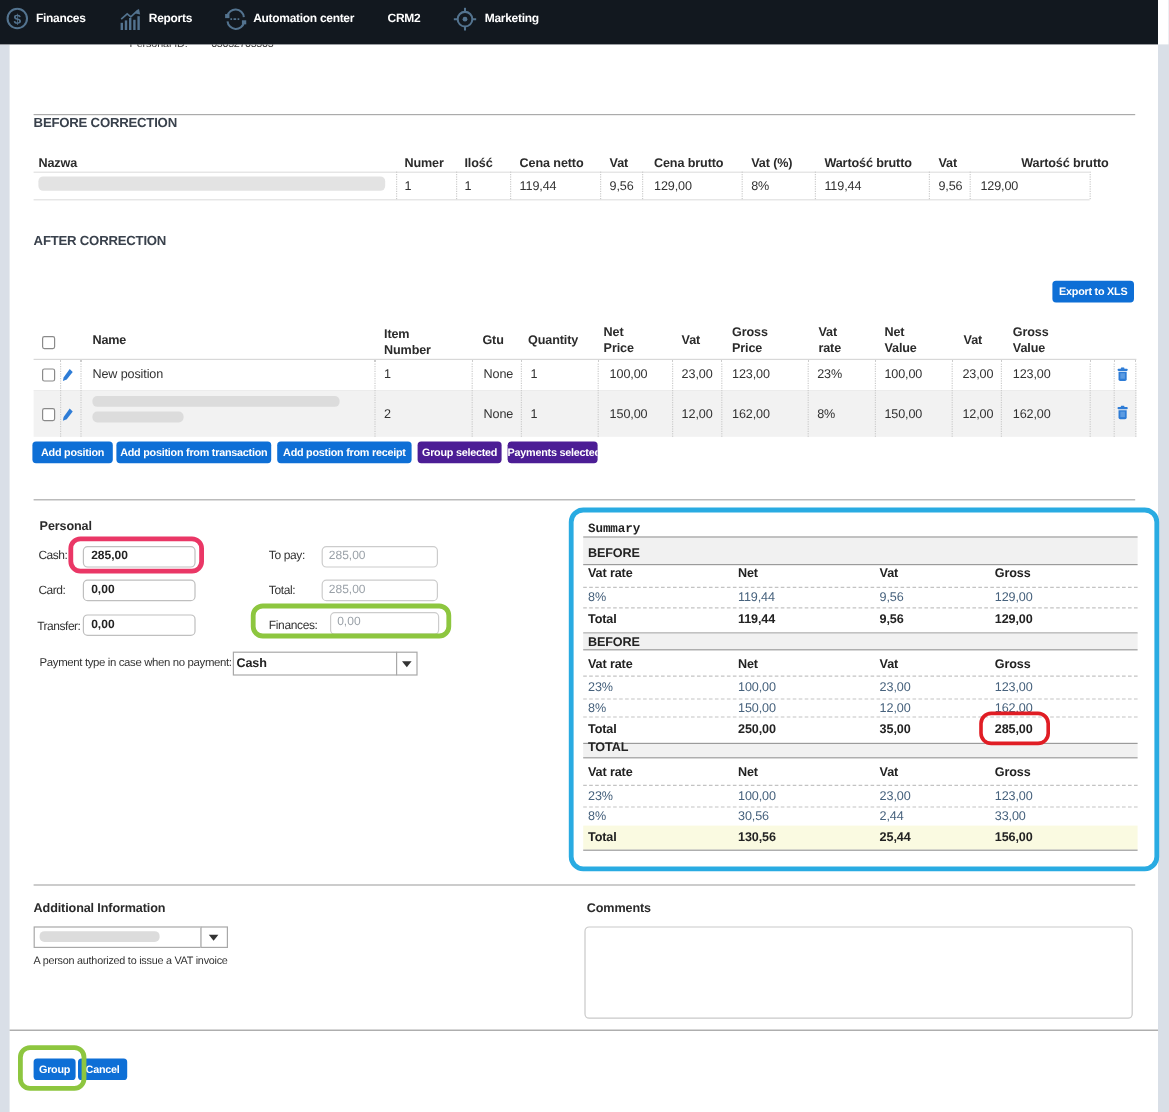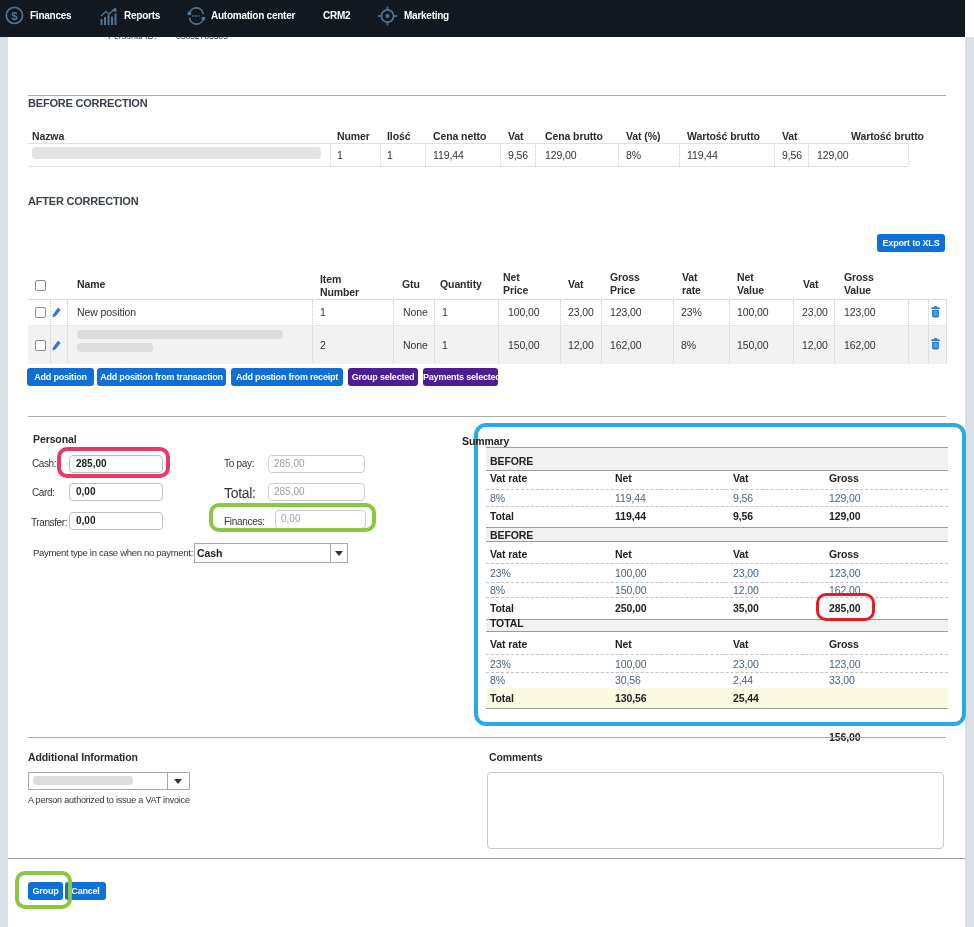--- a/index.html
+++ b/index.html
@@ -185,35 +185,35 @@
 <div class="btnd" style="left:348px;top:368px;width:70px;height:18px;line-height:18px;">Group selected</div>
 <div class="btnd" style="left:423px;top:368px;width:75px;height:18px;line-height:18px;">Payments selected</div>
 <div class="ab" style="left:28px;top:416px;width:918px;border-top:1px solid #ababab;"></div>
 <div class="t b" style="left:33px;top:433px;">Personal</div>
 <div class="t" style="left:32px;top:458px;font-size:10px;letter-spacing:-0.4px;">Cash:</div>
 <div class="inp" style="left:69px;top:455px;width:94px;height:18px;">285,00</div>
 <div class="t" style="left:224px;top:458px;font-size:10px;letter-spacing:-0.3px;">To pay:</div>
 <div class="inpd" style="left:268px;top:455px;width:97px;height:18px;">285,00</div>
 <div class="t" style="left:32px;top:487px;font-size:10px;letter-spacing:-0.4px;">Card:</div>
 <div class="inp" style="left:69px;top:483px;width:94px;height:18px;">0,00</div>
-<div class="t" style="left:224px;top:487px;font-size:14px;letter-spacing:-0.3px;">Total:</div>
+<div class="t" style="left:224px;top:487px;font-size:10px;letter-spacing:-0.3px;">Total:</div>
 <div class="inpd" style="left:268px;top:483px;width:97px;height:18px;">285,00</div>
 <div class="t" style="left:31px;top:517px;font-size:10px;letter-spacing:-0.4px;">Transfer:</div>
 <div class="inp" style="left:69px;top:512px;width:94px;height:18px;">0,00</div>
 <div class="t" style="left:224px;top:516px;font-size:10px;letter-spacing:-0.3px;">Finances:</div>
 <div class="inpd" style="left:275px;top:510px;width:91px;height:19px;">0,00</div>
 <div class="t" style="left:33px;top:547px;font-size:9.5px;letter-spacing:-0.3px;">Payment type in case when no payment:</div>
 <div class="ab" style="left:194px;top:543px;width:137px;height:20px;border:1px solid #a8a8a8;background:#fff;box-sizing:border-box;"></div>
 <div class="t b" style="left:197px;top:547px;color:#222;font-size:10.5px;">Cash</div>
 <div class="ab" style="left:330px;top:543px;width:18px;height:20px;border:1px solid #a8a8a8;background:#fff;box-sizing:border-box;"></div>
 <div class="ab" style="left:335px;top:551px;width:0;height:0;border-left:4px solid transparent;border-right:4px solid transparent;border-top:5px solid #333;"></div>
 <div class="hl" style="left:57px;top:447px;width:113px;height:31px;border:4.5px solid #ea3766;"></div>
 <div class="hl" style="left:209px;top:503px;width:167px;height:29px;border:4.5px solid #8dc63f;"></div>
 <div class="hl" style="left:474px;top:423px;width:492px;height:303px;border:4.5px solid #29abe2;border-radius:12px;"></div>
-<div class="svb" style="left:462px;top:435px;">Summary</div>
+<div class="svb" style="left:490px;top:435px;font-family:Liberation Mono, monospace;">Summary</div>
 <div class="ab" style="left:486px;top:448px;width:462px;height:22px;background:#f1f1f1;"></div>
 <div class="sol" style="left:486px;top:447px;width:462px;"></div>
 <div class="svb" style="left:490px;top:455px;">BEFORE</div>
 <div class="sol" style="left:486px;top:470px;width:462px;"></div>
 <div class="svb" style="left:490px;top:472px;">Vat rate</div>
 <div class="svb" style="left:615px;top:472px;">Net</div>
 <div class="svb" style="left:733px;top:472px;">Vat</div>
 <div class="svb" style="left:829px;top:472px;">Gross</div>
 <div class="dash" style="left:486px;top:489px;width:462px;"></div>
 <div class="sv" style="left:490px;top:492px;">8%</div>
@@ -263,21 +263,21 @@
 <div class="sv" style="left:829px;top:658px;">123,00</div>
 <div class="dash" style="left:486px;top:672px;width:462px;"></div>
 <div class="sv" style="left:490px;top:674px;">8%</div>
 <div class="sv" style="left:615px;top:674px;text-align:right;">30,56</div>
 <div class="sv" style="left:733px;top:674px;">2,44</div>
 <div class="sv" style="left:829px;top:674px;">33,00</div>
 <div class="ab" style="left:486px;top:688px;width:462px;height:20px;background:#fafae1;"></div>
 <div class="svb" style="left:490px;top:692px;">Total</div>
 <div class="svb" style="left:615px;top:692px;">130,56</div>
 <div class="svb" style="left:733px;top:692px;">25,44</div>
-<div class="svb" style="left:829px;top:731px;">156,00</div>
+<div class="svb" style="left:829px;top:692px;">156,00</div>
 <div class="sol" style="left:486px;top:708px;width:462px;"></div>
 <div class="hl" style="left:816px;top:593px;width:59px;height:28px;border:3.5px solid #e01d24;"></div>
 <div class="ab" style="left:28px;top:737px;width:918px;border-top:1px solid #ababab;"></div>
 <div class="t b" style="left:28px;top:751px;">Additional Information</div>
 <div class="ab" style="left:28px;top:772px;width:140px;height:18px;border:1px solid #a8a8a8;background:#fff;box-sizing:border-box;"></div>
 <div class="red1" style="left:33px;top:776px;width:100px;height:9px;background:#dcdcdc;"></div>
 <div class="ab" style="left:167px;top:772px;width:23px;height:18px;border:1px solid #a8a8a8;background:#fff;box-sizing:border-box;"></div>
 <div class="ab" style="left:174px;top:779px;width:0;height:0;border-left:4px solid transparent;border-right:4px solid transparent;border-top:5px solid #333;"></div>
 <div class="t" style="left:28px;top:794px;font-size:9px;letter-spacing:-0.2px;">A person authorized to issue a VAT invoice</div>
 <div class="t b" style="left:489px;top:751px;">Comments</div>

